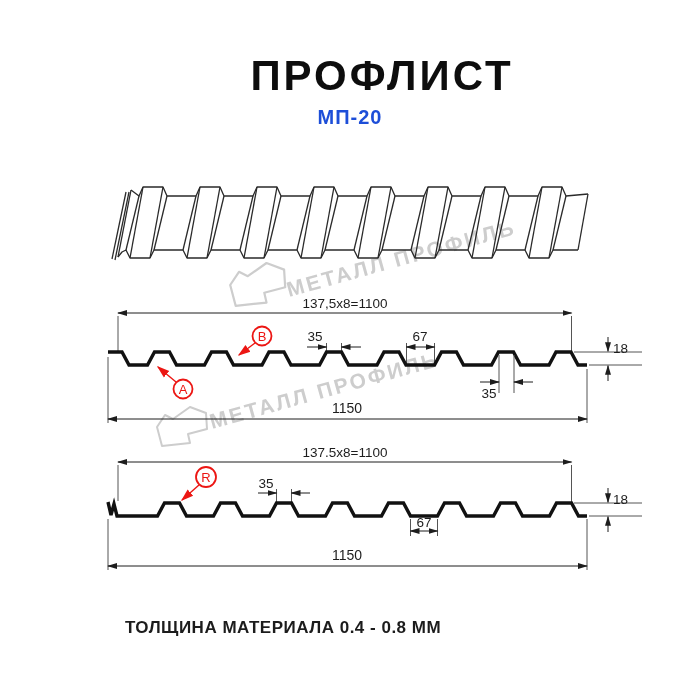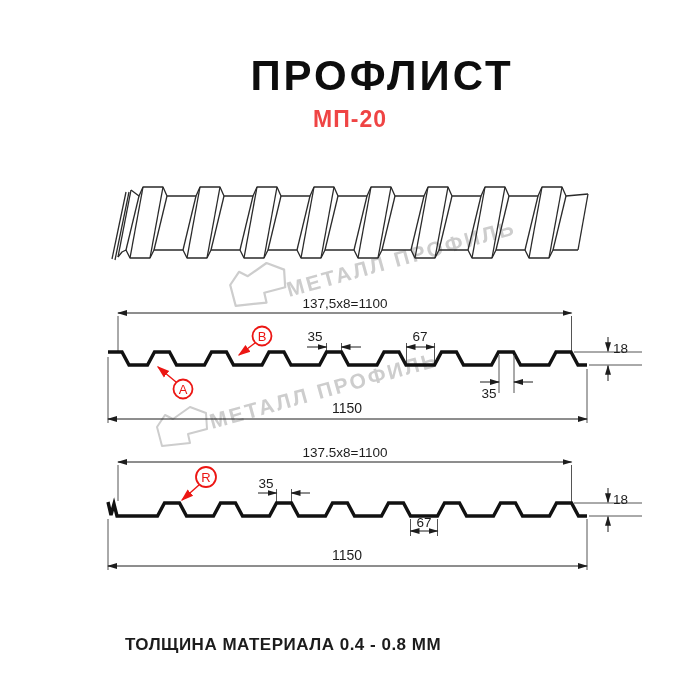--- a/index.html
+++ b/index.html
@@ -6,24 +6,24 @@
   body{
     width:700px;height:700px;background:#ffffff;position:relative;overflow:hidden;
     font-family:"Liberation Sans", sans-serif;
   }
   .title{
     position:absolute;left:0;top:52px;width:700px;text-align:center;
     font-size:42px;font-weight:bold;letter-spacing:3px;color:#0d0d0d;padding-left:32px;
   }
   .subtitle{
     position:absolute;left:0;top:106px;width:700px;text-align:center;
-    font-size:23px;font-weight:bold;letter-spacing:1px;color:#ef4444;
+    font-size:20px;font-weight:bold;letter-spacing:1px;color:#1d4ed8;
   }
   .footer{
-    position:absolute;left:0;top:635px;width:566px;text-align:center;
+    position:absolute;left:0;top:618px;width:566px;text-align:center;
     font-size:17px;font-weight:bold;letter-spacing:0.5px;color:#1c1c1c;
   }
   svg{position:absolute;left:0;top:0;}
   .dimtext{font-size:13.5px;fill:#1d1d1d;font-family:"Liberation Sans",sans-serif;}
   .redtext{font-size:13px;fill:#ec1613;font-family:"Liberation Sans",sans-serif;}
   .wmtext{font-size:21px;font-weight:bold;letter-spacing:2.5px;fill:#cdcdcd;font-family:"Liberation Sans",sans-serif;}
 </style>
 </head>
 <body>
 

